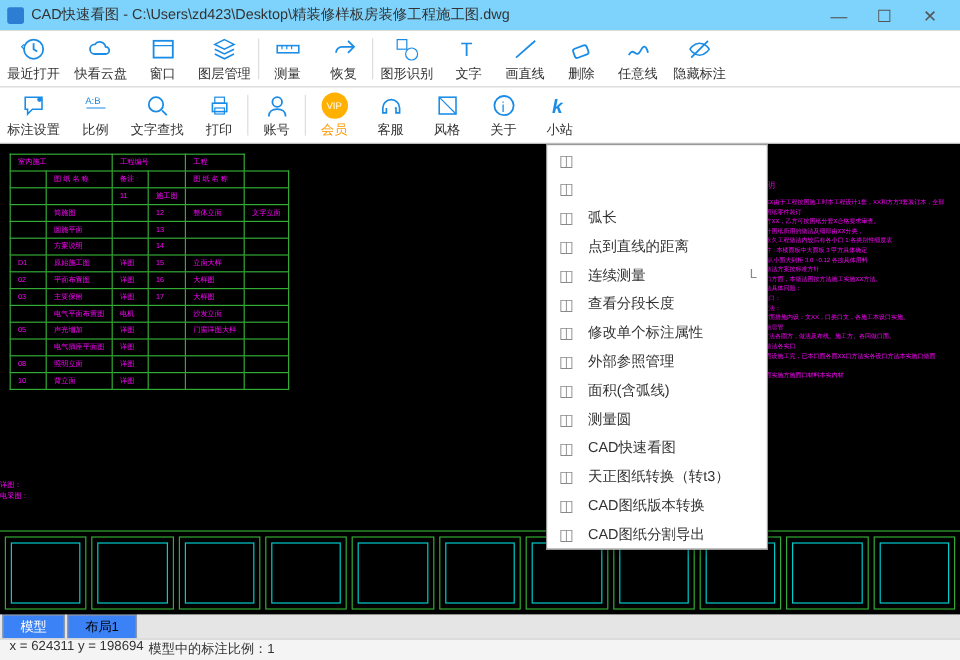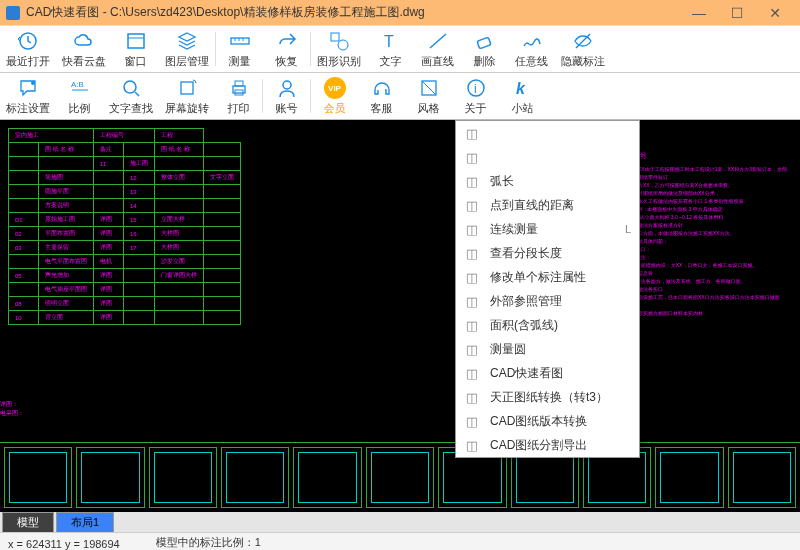--- a/index.html
+++ b/index.html
@@ -1,17 +1,17 @@
 <!DOCTYPE html>
 <html><head>
 <meta charset="utf-8">
 <style>
 * { margin: 0; padding: 0; box-sizing: border-box; font-family: "Microsoft YaHei", sans-serif; }
 body { width: 800px; height: 550px; overflow: hidden; background: #fff; display: flex; flex-direction: column; }
-.titlebar { height: 26px; background: #fdba74; display: flex; align-items: center; padding: 0 6px; font-size: 12px; color: #333; border-bottom: 1px solid #ddd; }
+.titlebar { height: 26px; background: #7dd3fc; display: flex; align-items: center; padding: 0 6px; font-size: 12px; color: #333; border-bottom: 1px solid #ddd; }
 .titlebar .tb-icon { width: 14px; height: 14px; background: #2d7dd2; margin-right: 6px; border-radius: 2px; }
 .titlebar .title { flex: 1; }
 .titlebar .win-btns { display: flex; gap: 0; }
 .titlebar .win-btn { width: 38px; height: 26px; display: flex; align-items: center; justify-content: center; font-size: 14px; color: #555; }
 .titlebar .win-btn.close { color: #555; }
 .toolbar { display: flex; background: #fff; border-bottom: 1px solid #ccc; }
 .tool-item { display: flex; flex-direction: column; align-items: center; justify-content: center; padding: 4px 6px 3px; min-width: 47px; font-size: 11px; color: #333; gap: 2px; cursor: pointer; }
 .tool-item.active { color: #ff9900; }
 .tool-icon { width: 22px; height: 22px; display: flex; align-items: center; justify-content: center; color: #1a8ce6; }
 .tool-icon svg { width: 22px; height: 22px; }
@@ -21,28 +21,28 @@
 .cad-table { position: absolute; top: 8px; left: 8px; font-size: 7px; color: #f0f; }
 .cad-table table { border-collapse: collapse; }
 .cad-table td { border: 1px solid #3a3; padding: 2px 6px; height: 13px; color: #f0f; font-size: 6px; min-width: 30px; }
 .cad-notes { position: absolute; top: 30px; right: 12px; width: 170px; font-size: 5px; line-height: 1.6; color: #f0f; }
 .cad-notes .note-title { color: #f0f; font-size: 7px; margin-bottom: 4px; }
 .thumbnails { position: absolute; bottom: 0; left: 0; right: 0; height: 70px; display: flex; gap: 4px; padding: 4px; border-top: 1px solid #3a3; }
 .thumb { flex: 1; border: 1px solid #3a3; background: #000; position: relative; }
 .thumb::before { content: ''; position: absolute; inset: 4px; border: 1px solid #0cc; }
 .bottom-tabs { height: 20px; background: #e5e5e5; display: flex; align-items: flex-end; font-size: 11px; }
 .btab { padding: 2px 14px; background: #3b82f6; border: 1px solid #999; border-bottom: none; margin-left: 2px; cursor: pointer; }
-.btab.active { background: #404040; color: #fff; }
-.statusbar { height: 18px; background: #f4f4f4; display: flex; align-items: flex-end; font-size: 11px; color: #333; padding: 0 8px; gap: 36px; border-top: 1px solid #ccc; }
+.btab.active { background: #3b82f6; color: #fff; }
+.statusbar { height: 18px; background: #f4f4f4; display: flex; align-items: flex-start; font-size: 11px; color: #333; padding: 0 8px; gap: 4px; border-top: 1px solid #ccc; }
 .dropdown { position: absolute; top: 0; left: 455px; width: 185px; background: #fff; border: 1px solid #999; box-shadow: 2px 2px 6px rgba(0,0,0,.3); z-index: 10; }
 .dd-item { display: flex; align-items: center; padding: 4px 8px; font-size: 12px; color: #333; gap: 10px; height: 24px; cursor: pointer; }
 .dd-icon { width: 16px; height: 16px; display: flex; align-items: center; justify-content: center; color: #888; font-size: 13px; }
 .dd-label { flex: 1; }
 .dd-shortcut { color: #888; font-size: 11px; }
-.vip-badge { width: 22px; height: 22px; border-radius: 50%; background: #ffb000; display: flex; align-items: center; justify-content: center; color: #fff; font-size: 8px; font-weight: bold; }
+.vip-badge { width: 22px; height: 22px; border-radius: 50%; background: #ffb000; display: flex; align-items: center; justify-content: center; color: #fff; font-size: 8px; font-weight: normal; }
 .left-ruler { position: absolute; left: 0; top: 280px; font-size: 6px; color: #f0f; }
 </style>
 </head>
 <body>
 
 <div class="titlebar">
   <div class="tb-icon"></div>
   <div class="title">CAD快速看图 - C:\Users\zd423\Desktop\精装修样板房装修工程施工图.dwg</div>
   <div class="win-btns">
     <div class="win-btn">—</div>
@@ -179,29 +179,20 @@
       <div>比例</div>
     </div>
     <div class="tool-item">
       <div class="tool-icon">
         <svg viewBox="0 0 22 22">
           <circle cx="10" cy="10" r="6" fill="none" stroke="currentColor" stroke-width="1.5"></circle>
           <line x1="15" y1="15" x2="19" y2="19" stroke="currentColor" stroke-width="1.5"></line>
         </svg>
       </div>
       <div>文字查找</div>
-    </div>
-    <div class="tool-item">
-      <div class="tool-icon">
-        <svg viewBox="0 0 22 22">
-          <rect x="5" y="5" width="12" height="12" fill="none" stroke="currentColor" stroke-width="1.3"></rect>
-          <path d="M17 3a3 3 0 013 3" fill="none" stroke="currentColor"></path>
-        </svg>
-      </div>
-      <div>屏幕旋转</div>
     </div>
     <div class="tool-item">
       <div class="tool-icon">
         <svg viewBox="0 0 22 22">
           <rect x="5" y="9" width="12" height="7" fill="none" stroke="currentColor" stroke-width="1.3"></rect>
           <rect x="7" y="4" width="8" height="5" fill="none" stroke="currentColor"></rect>
           <rect x="7" y="13" width="8" height="5" fill="none" stroke="currentColor"></rect>
         </svg>
       </div>
       <div>打印</div>

